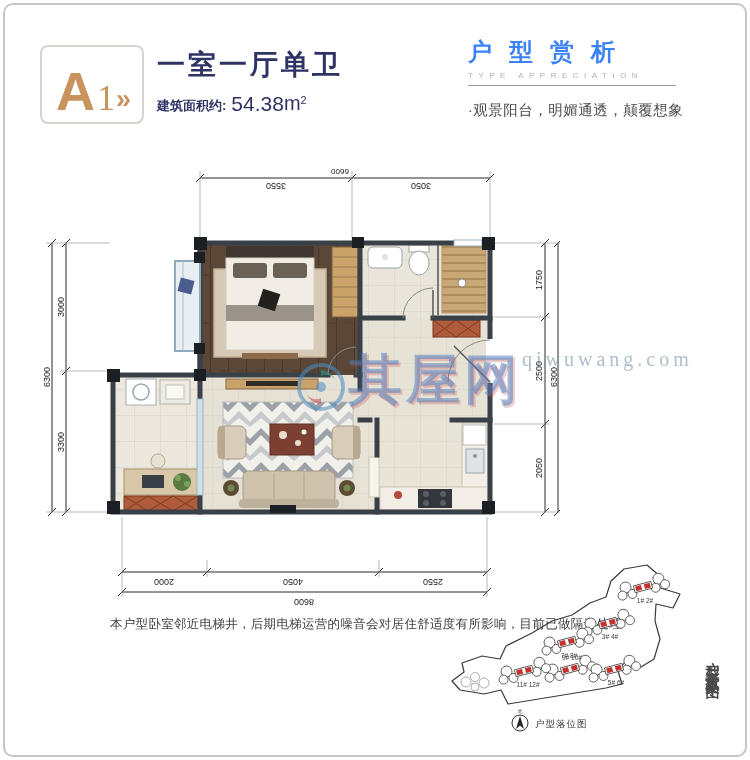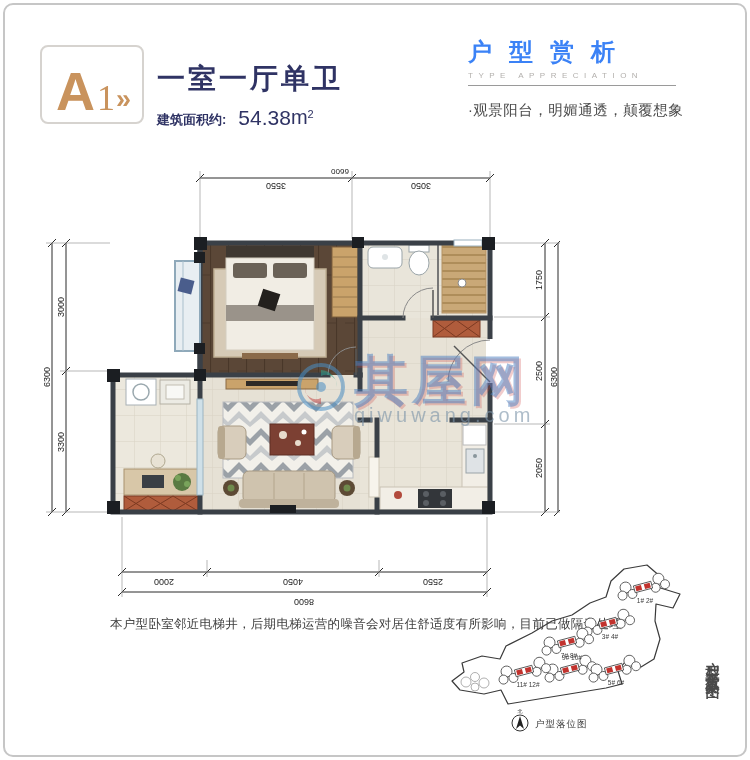--- a/index.html
+++ b/index.html
@@ -10,45 +10,45 @@
 
   
   .logo-box{position:absolute;left:40px;top:45px;width:100px;height:71px;
     border:2px solid #d6d3cf;border-radius:8px;background:#fff;
     display:flex;align-items:flex-end;justify-content:center;padding-bottom:4px;}
   .logo-a{font-size:54px;line-height:54px;font-weight:bold;color:#c9935d;}
   .logo-1{font-size:36px;line-height:40px;font-weight:300;color:#c9935d;
           font-family:"Liberation Serif","DejaVu Serif",serif;margin-left:2px;}
   .logo-arr{font-size:27px;line-height:38px;font-weight:bold;color:#c9935d;margin-left:1px;letter-spacing:-3px;}
 
-  .title-block{position:absolute;left:157px;top:60px;}
+  .title-block{position:absolute;left:157px;top:46px;}
   .main-title{font-size:28px;font-weight:bold;color:#2f3364;letter-spacing:3px;margin:0;}
   .area-line{margin-top:9px;display:flex;align-items:flex-end;color:#2f3364;}
   .area-label{font-size:13px;font-weight:bold;line-height:17px;text-align:right;}
-  .area-value{font-size:21px;line-height:21px;font-weight:500;margin-left:12px;}
+  .area-value{font-size:21px;line-height:21px;font-weight:500;margin-left:5px;}
   .area-unit{font-size:20px;line-height:21px;}
   .area-sup{font-size:11px;line-height:11px;margin-bottom:8px;}
 
   
   .analysis{position:absolute;left:468px;top:36px;width:258px;}
   .an-title{font-size:24px;font-weight:bold;color:#3b82f6;letter-spacing:17px;white-space:nowrap;}
   .an-sub{font-size:8px;color:#b3b0ad;letter-spacing:5.5px;margin-top:3px;white-space:nowrap;}
   .an-rule{width:208px;height:1px;background:#9a9a9a;margin-top:5px;}
   .an-list{list-style:none;margin:10px 0 0 0;padding:0;}
   .an-list li{font-size:14.5px;color:#4a4a4a;line-height:29px;letter-spacing:0.5px;white-space:nowrap;}
 
   
   .plan-wrap{position:absolute;left:30px;top:155px;width:530px;height:460px;}
   .plan-wrap svg{display:block;}
 
   
   .watermark{position:absolute;left:296px;top:352px;display:flex;align-items:flex-start;
              pointer-events:none;z-index:5;}
   .wm-logo{width:50px;height:50px;margin-top:10px;opacity:.55;}
-  .wm-col{margin-left:8px;display:flex;flex-direction:column;}
+  .wm-col{margin-left:2px;display:flex;flex-direction:row;font-family:Liberation Serif, serif;}
   .wm-name{font-size:54px;line-height:56px;font-weight:bold;color:rgba(74,126,192,.50);
            letter-spacing:4px;text-shadow:2px 2px 0 rgba(204,72,72,.28);}
   .wm-domain{font-size:20px;letter-spacing:4px;color:rgba(125,148,170,.62);margin-top:-4px;}
 
   
   .note{position:absolute;left:110px;top:616px;font-size:12.5px;color:#3c3c3c;letter-spacing:0.3px;}
 
   
   .siteplan{position:absolute;left:448px;top:563px;width:235px;height:195px;}
   .side-label{position:absolute;left:704px;top:650px;writing-mode:vertical-rl;

